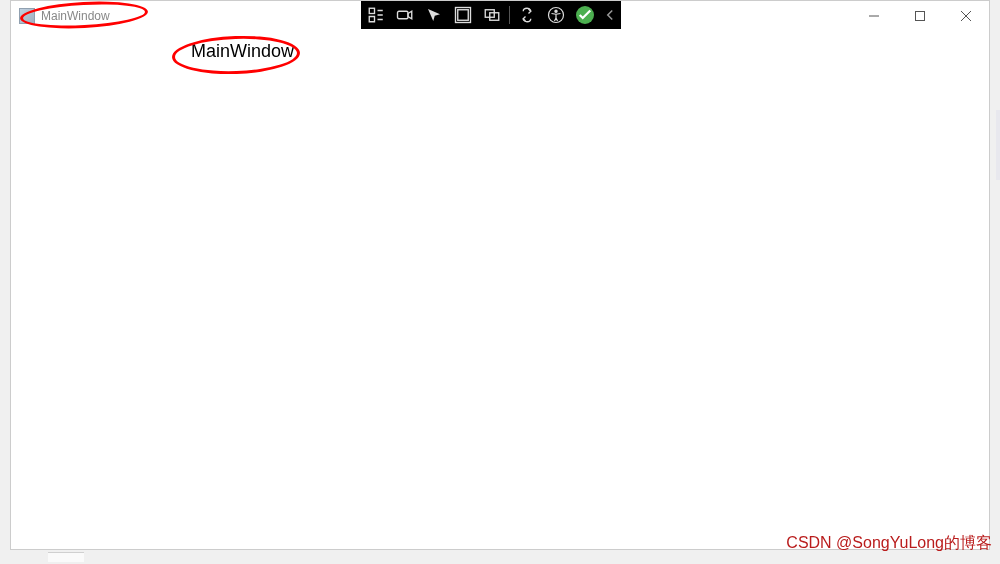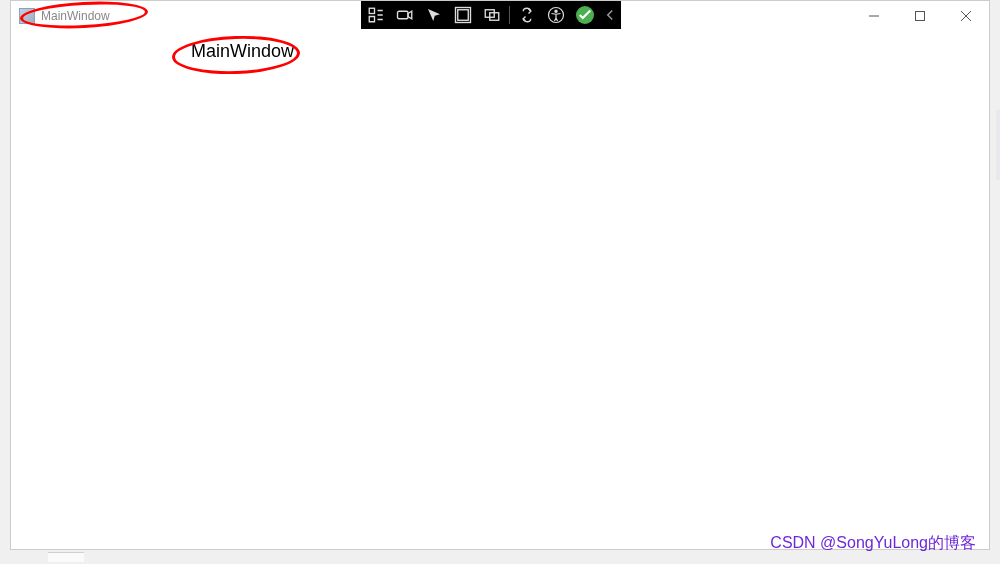--- a/index.html
+++ b/index.html
@@ -120,24 +120,24 @@
     .ellipse-2 {
       left: 172px;
       top: 36px;
       width: 128px;
       height: 38px;
       transform: rotate(-2deg);
     }
     
     .watermark {
       position: absolute;
-      right: 24px;
+      right: 8px;
       bottom: 10px;
       font-size: 16px;
-      color: #6d28d9;
+      color: #b91c1c;
       font-family: Arial, sans-serif;
       pointer-events: none;
     }
     .right-edge-marks {
       position: absolute;
       right: 0;
       top: 110px;
       width: 4px;
       height: 70px;
       background: #e8e8ee;

